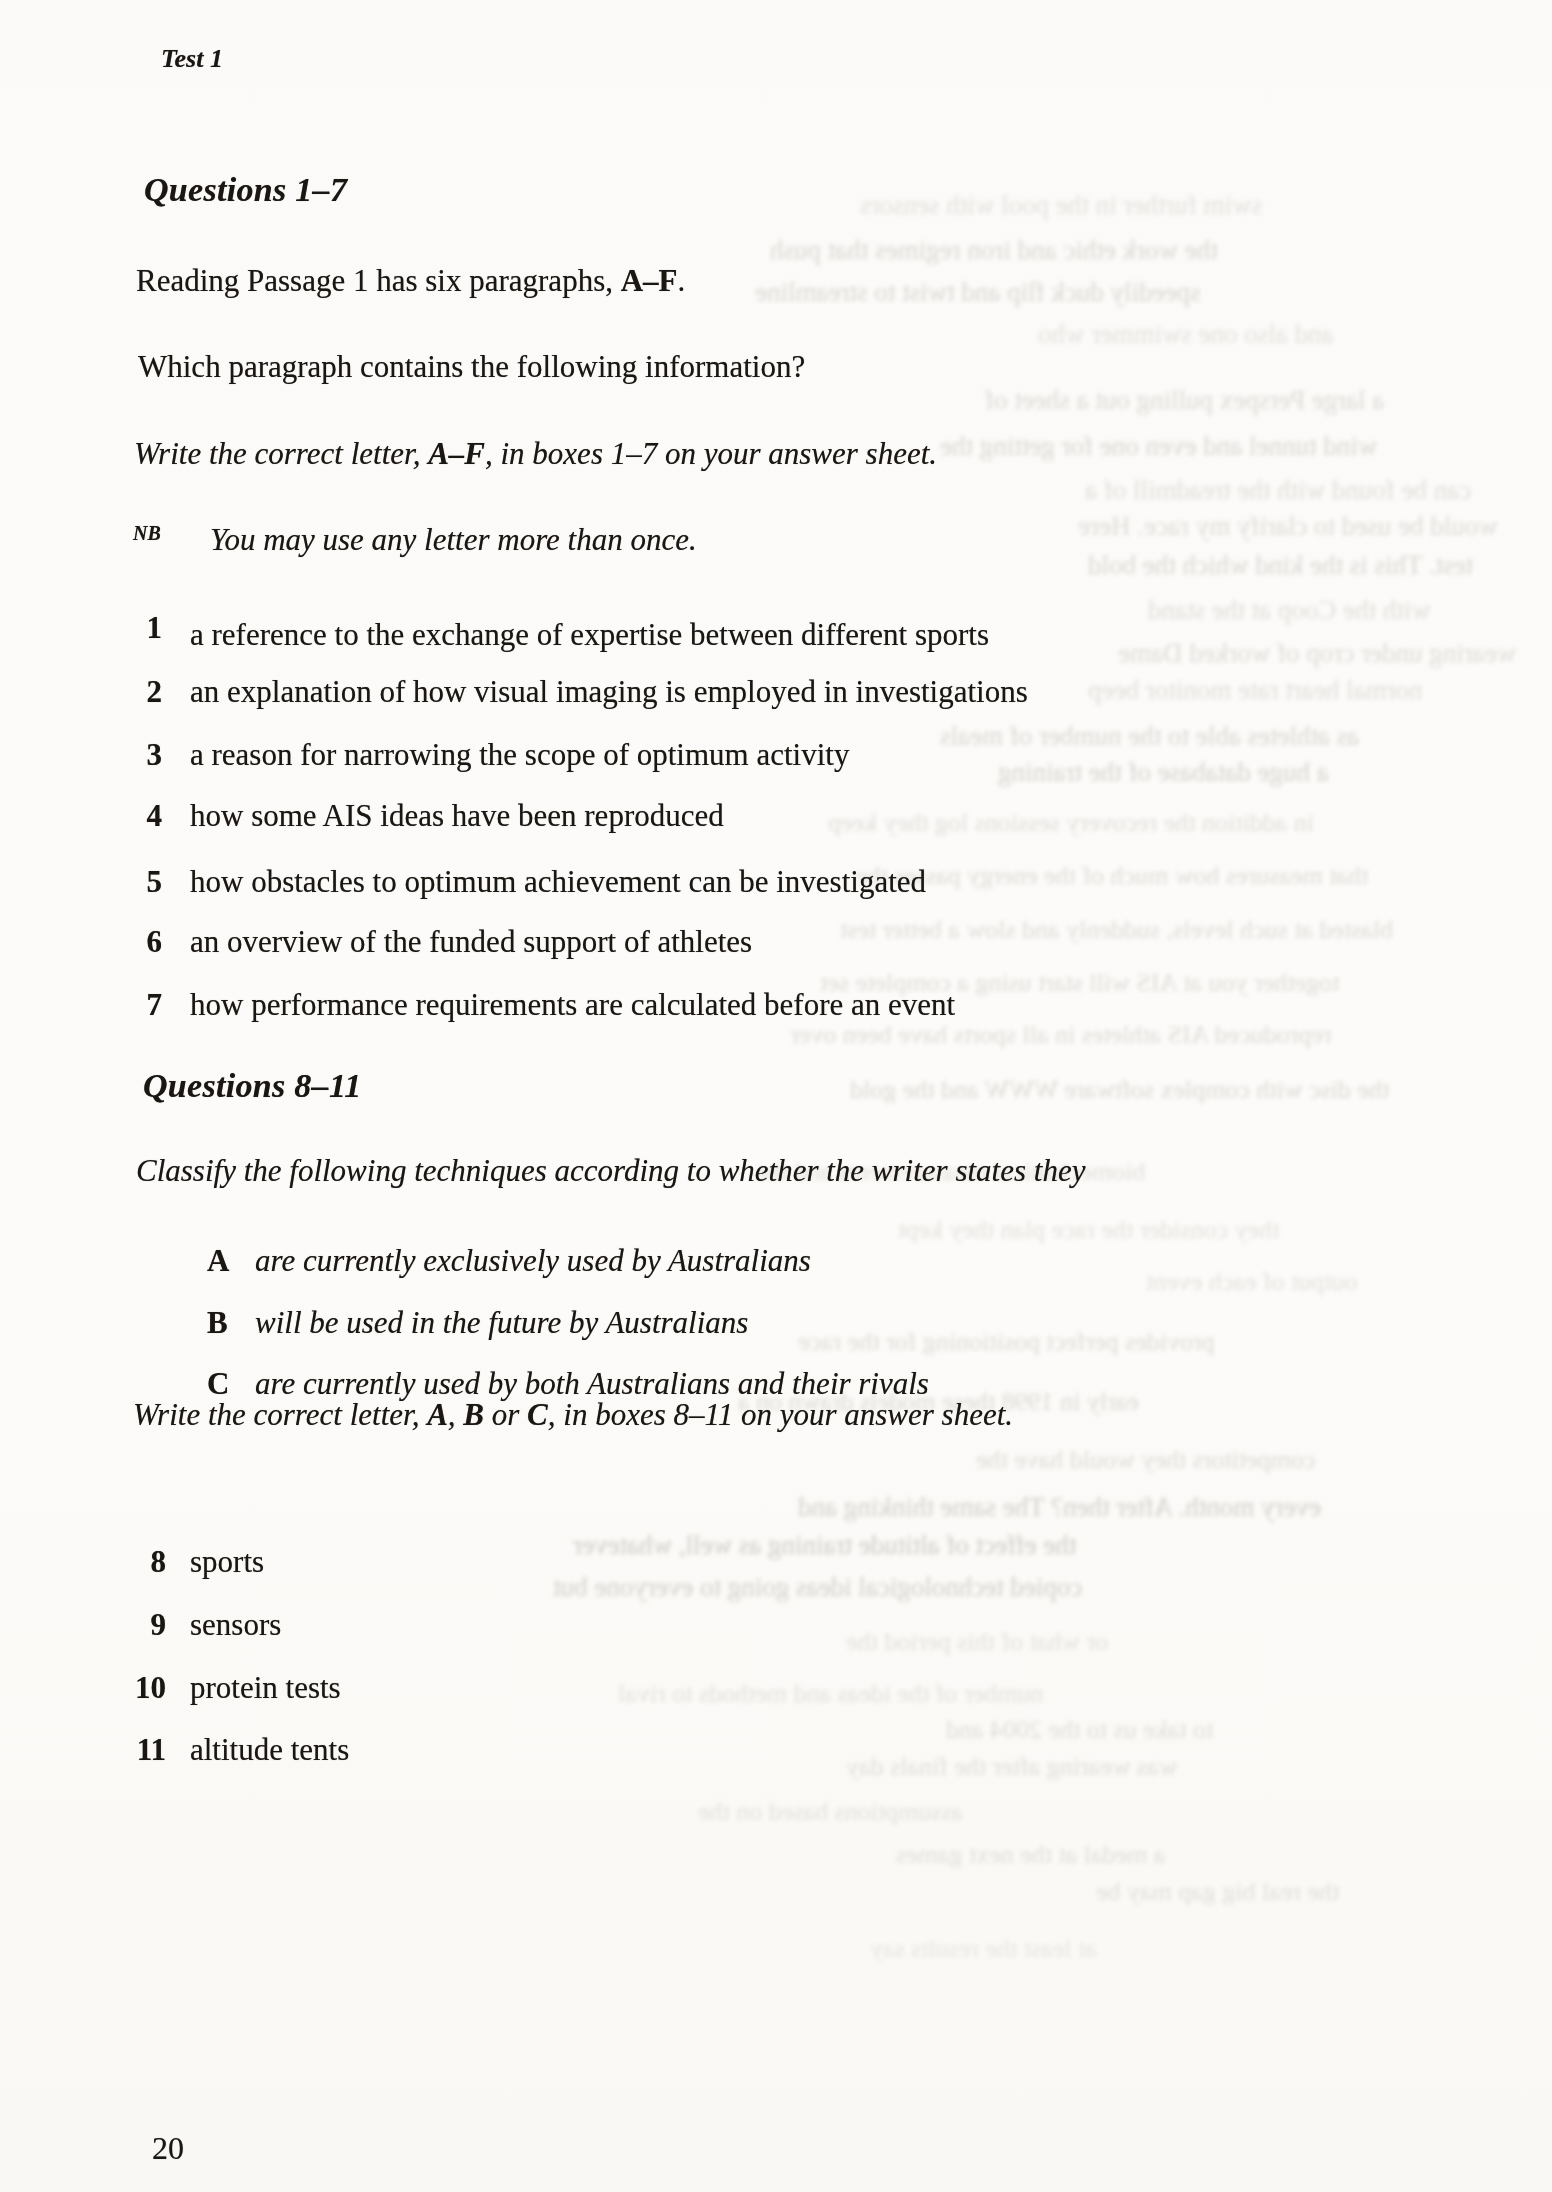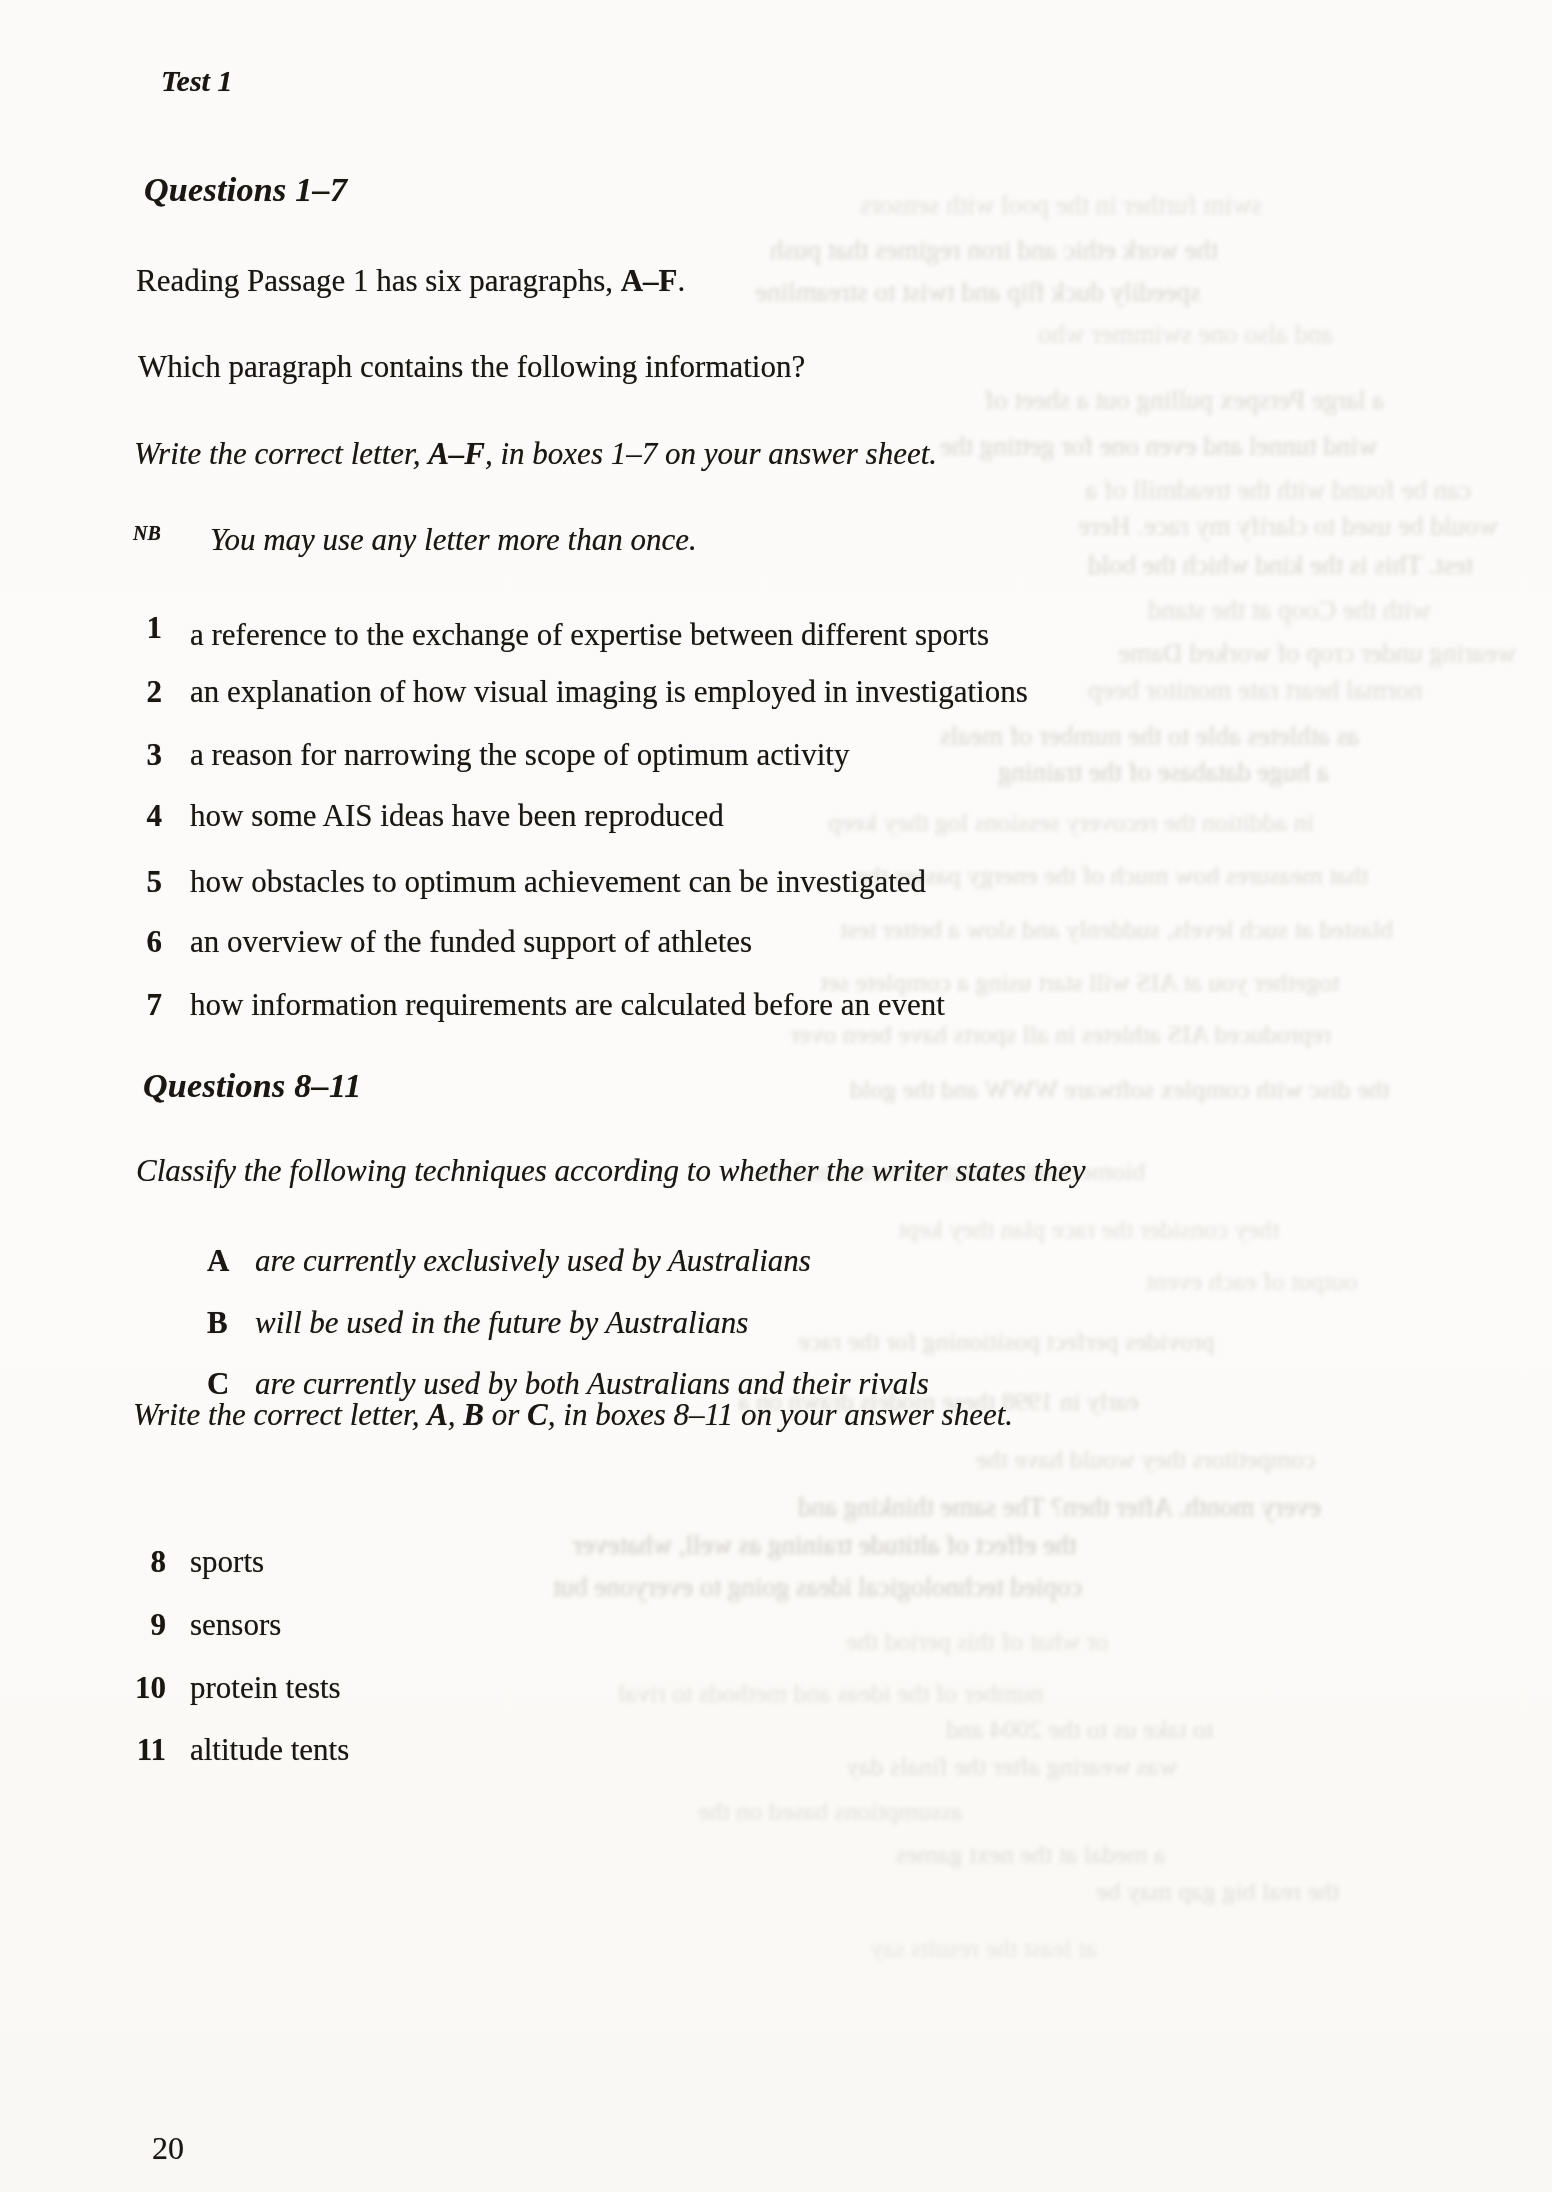--- a/index.html
+++ b/index.html
@@ -18,21 +18,21 @@
     white-space:nowrap;
     transform:scaleX(-1);
     filter:blur(2.1px);
     color:#7d7468;
     font-family:"Liberation Serif","DejaVu Serif",serif;
     pointer-events:none;
   }
   
   .content{position:absolute;inset:0;text-shadow:0 0 0.7px rgba(26,22,18,0.55);}
   .abs{position:absolute;white-space:nowrap;margin:0;}
-  .running-header{left:161px;top:64px;font-size:30px;font-weight:bold;font-style:italic;}
+  .running-header{left:161px;top:44px;font-size:26px;font-weight:bold;font-style:italic;}
   .qtitle{font-size:34px;font-weight:bold;font-style:italic;letter-spacing:0.3px;}
   .qtitle-17{left:144px;top:171px;}
   .qtitle-811{left:143px;top:1067px;}
   .line{font-size:31px;line-height:1.2;}
   .italic{font-style:italic;}
   .reading-line{left:136px;top:262px;}
   .which-line{left:138px;top:348px;}
   .instr-17{left:134px;top:435px;}
   .nb-row{left:0;top:522px;width:100%;height:40px;}
   .nb-label{position:absolute;left:133px;font-size:20px;font-weight:bold;font-style:italic;}
@@ -129,21 +129,21 @@
         <div class="item-row" style="top: 863px;">
           <span class="item-num" style="left: 112px; width: 50px;">5</span>
           <span class="item-text" style="left: 190px;">how obstacles to optimum achievement can be investigated</span>
         </div>
         <div class="item-row" style="top: 923px;">
           <span class="item-num" style="left: 112px; width: 50px;">6</span>
           <span class="item-text" style="left: 190px;">an overview of the funded support of athletes</span>
         </div>
         <div class="item-row" style="top: 986px;">
           <span class="item-num" style="left: 112px; width: 50px;">7</span>
-          <span class="item-text" style="left: 190px;">how information requirements are calculated before an event</span>
+          <span class="item-text" style="left: 190px;">how performance requirements are calculated before an event</span>
         </div>
       </div>
 
     <h2 class="abs qtitle qtitle-811">Questions 8–11</h2>
 
     <p class="abs line italic classify-line">Classify the following techniques according to whether the writer states they</p>
 
     <div id="options-a-c">
         <div class="item-row" style="top: 1242px;">
           <span class="opt-letter" style="left: 207px;">A</span>

